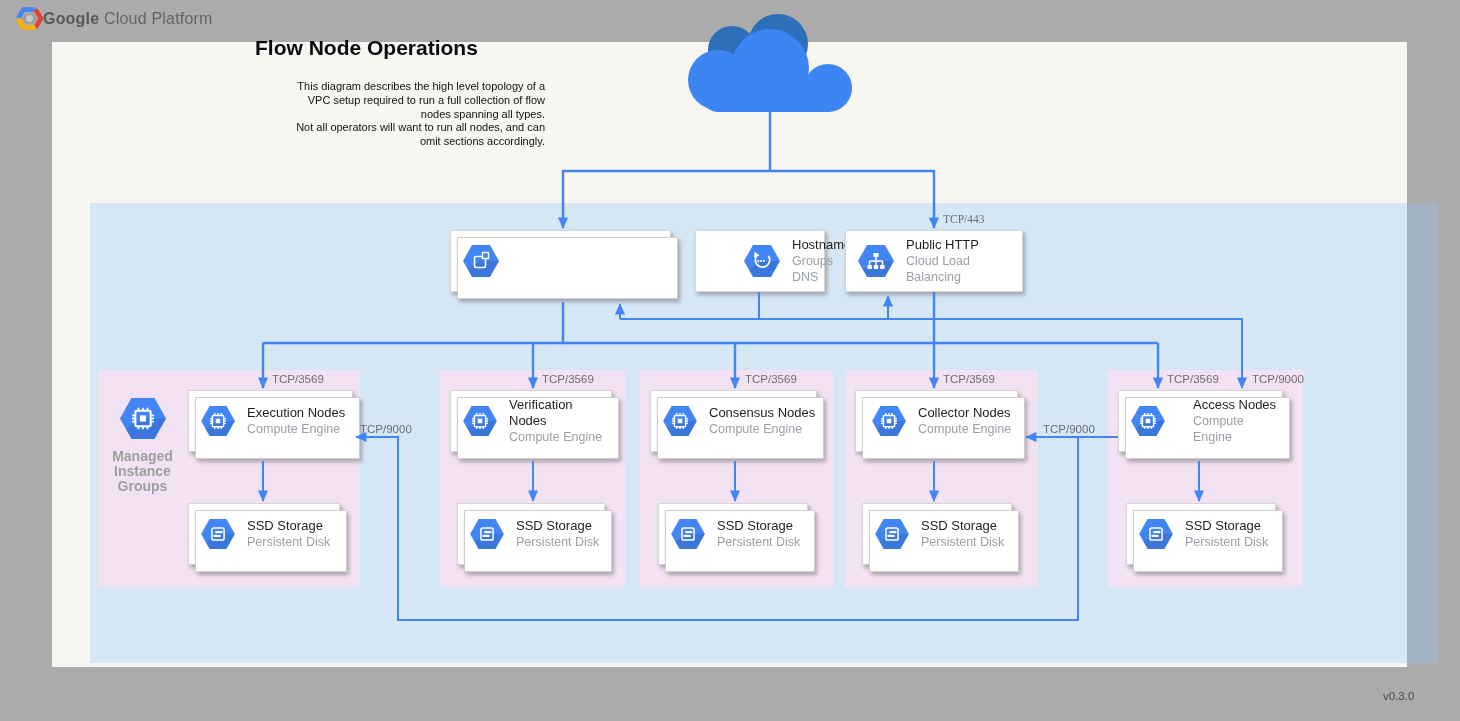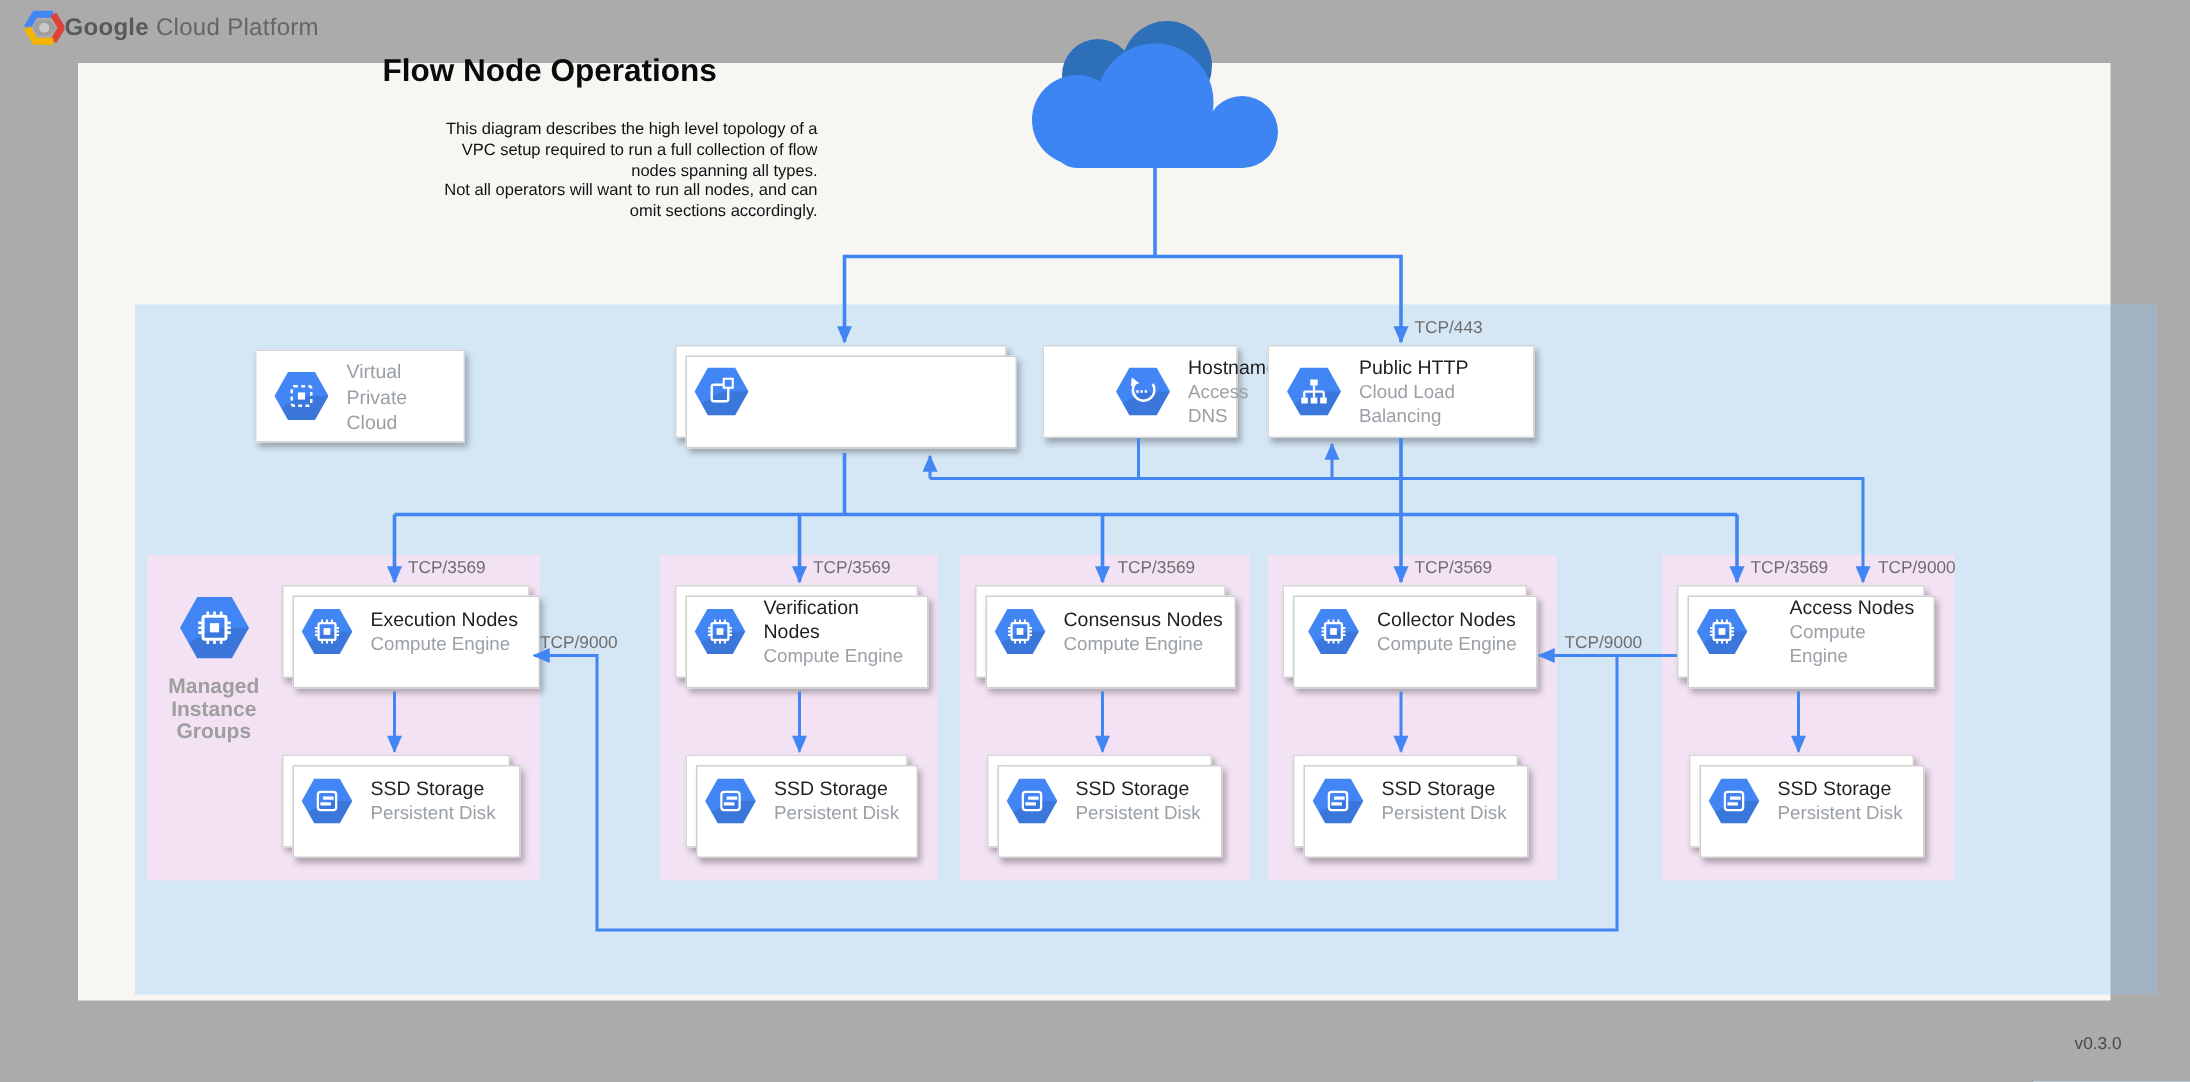--- a/index.html
+++ b/index.html
@@ -106,50 +106,41 @@
 
   <div class="mig">
     <svg class="hex-svg" width="46" height="41" viewBox="0 0 36 32">
         <use href="#hexchip"></use>
       </svg>
     <div class="mig-label">Managed
 Instance
 Groups</div>
   </div>
 
-  <div class="card" style="left:170px; top:233px; width:140px;">
-    <svg class="hex-svg" width="36" height="32" viewBox="0 0 36 32">
-      <polygon points="9,0 27,0 36,16 27,32 9,32 0,16" fill="#4285f4"></polygon>
-      <polygon points="4.5,24 18,16 36,16 27,32 9,32" fill="rgba(0,0,0,0.10)"></polygon>
-      <rect x="11.5" y="9.5" width="13" height="13" rx="1.5" fill="none" stroke="#fff" stroke-width="1.6" stroke-dasharray="2.6 2.2"></rect>
-      <rect x="15.6" y="13.6" width="4.8" height="4.8" fill="#fff"></rect>
-    </svg>
-    <div class="card-gray">Virtual Private Cloud</div>
-  </div>
 
   <div class="card stacked" style="left:450px; top:230px; width:221px;">
     <svg class="hex-svg" width="36" height="32" viewBox="0 0 36 32">
       <polygon points="9,0 27,0 36,16 27,32 9,32 0,16" fill="#4285f4"></polygon>
       <polygon points="4.5,24 18,16 36,16 27,32 9,32" fill="rgba(0,0,0,0.10)"></polygon>
       <rect x="11.5" y="11.5" width="11" height="11" rx="1.5" fill="none" stroke="#fff" stroke-width="1.6"></rect>
       <rect x="19.5" y="7.5" width="6" height="6" fill="#4285f4" stroke="#fff" stroke-width="1.4"></rect>
     </svg>
   </div>
 
   <div class="card" style="left:695px; top:230px; width:130px;padding-left:48px;">
     <svg class="hex-svg" width="36" height="32" viewBox="0 0 36 32">
       <polygon points="9,0 27,0 36,16 27,32 9,32 0,16" fill="#4285f4"></polygon>
       <polygon points="4.5,24 18,16 36,16 27,32 9,32" fill="rgba(0,0,0,0.10)"></polygon>
       <path d="M24.5,11 A7.2,7.2 0 1 1 13,10.2" fill="none" stroke="#fff" stroke-width="1.7"></path>
       <polygon points="10.5,6.5 15.5,10.5 10,12.5" fill="#fff"></polygon>
       <path d="M13.5,16 h1.6 M16.3,16 h1.6 M19.1,16 h1.6" stroke="#fff" stroke-width="1.8"></path>
     </svg>
     <div>
       <div class="card-title">Hostname</div>
-      <div class="card-sub">Access DNS</div>
+      <div class="card-sub">Groups DNS</div>
     </div>
   </div>
 
   <div class="card" style="left:845px; top:230px; width:178px;">
     <svg class="hex-svg" width="36" height="32" viewBox="0 0 36 32">
       <polygon points="9,0 27,0 36,16 27,32 9,32 0,16" fill="#4285f4"></polygon>
       <polygon points="4.5,24 18,16 36,16 27,32 9,32" fill="rgba(0,0,0,0.10)"></polygon>
       <rect x="15.5" y="8" width="5" height="4" fill="#fff"></rect>
       <path d="M18,12 v4 M11.5,16 h13 M11.5,16 v4 M18,16 v4 M24.5,16 v4" stroke="#fff" stroke-width="1.5" fill="none"></path>
       <rect x="9.5" y="20" width="4.4" height="4" fill="#fff"></rect>
@@ -250,21 +241,21 @@
   <div class="card stacked" style="left:1126px; top:503px; width:150px;">
     <svg class="hex-svg" width="34" height="30" viewBox="0 0 36 32">
         <use href="#hexdisk"></use>
       </svg>
     <div>
       <div class="card-title">SSD Storage</div>
       <div class="card-sub">Persistent Disk</div>
     </div>
   </div>
 
-  <div class="port" style="left:943px;  top:213px;">TCP/443</div>
+  <div class="port" style="left:943px;  top:213px;font-family:Liberation Serif, serif;">TCP/443</div>
   <div class="port" style="left:272px;  top:373px;">TCP/3569</div>
   <div class="port" style="left:542px;  top:373px;">TCP/3569</div>
   <div class="port" style="left:745px;  top:373px;">TCP/3569</div>
   <div class="port" style="left:943px;  top:373px;">TCP/3569</div>
   <div class="port" style="left:1167px; top:373px;">TCP/3569</div>
   <div class="port" style="left:1252px; top:373px;">TCP/9000</div>
   <div class="port" style="left:360px;  top:423px;">TCP/9000</div>
   <div class="port" style="left:1043px; top:423px;">TCP/9000</div>
 
   <svg class="wires" viewBox="0 0 1460 721">

